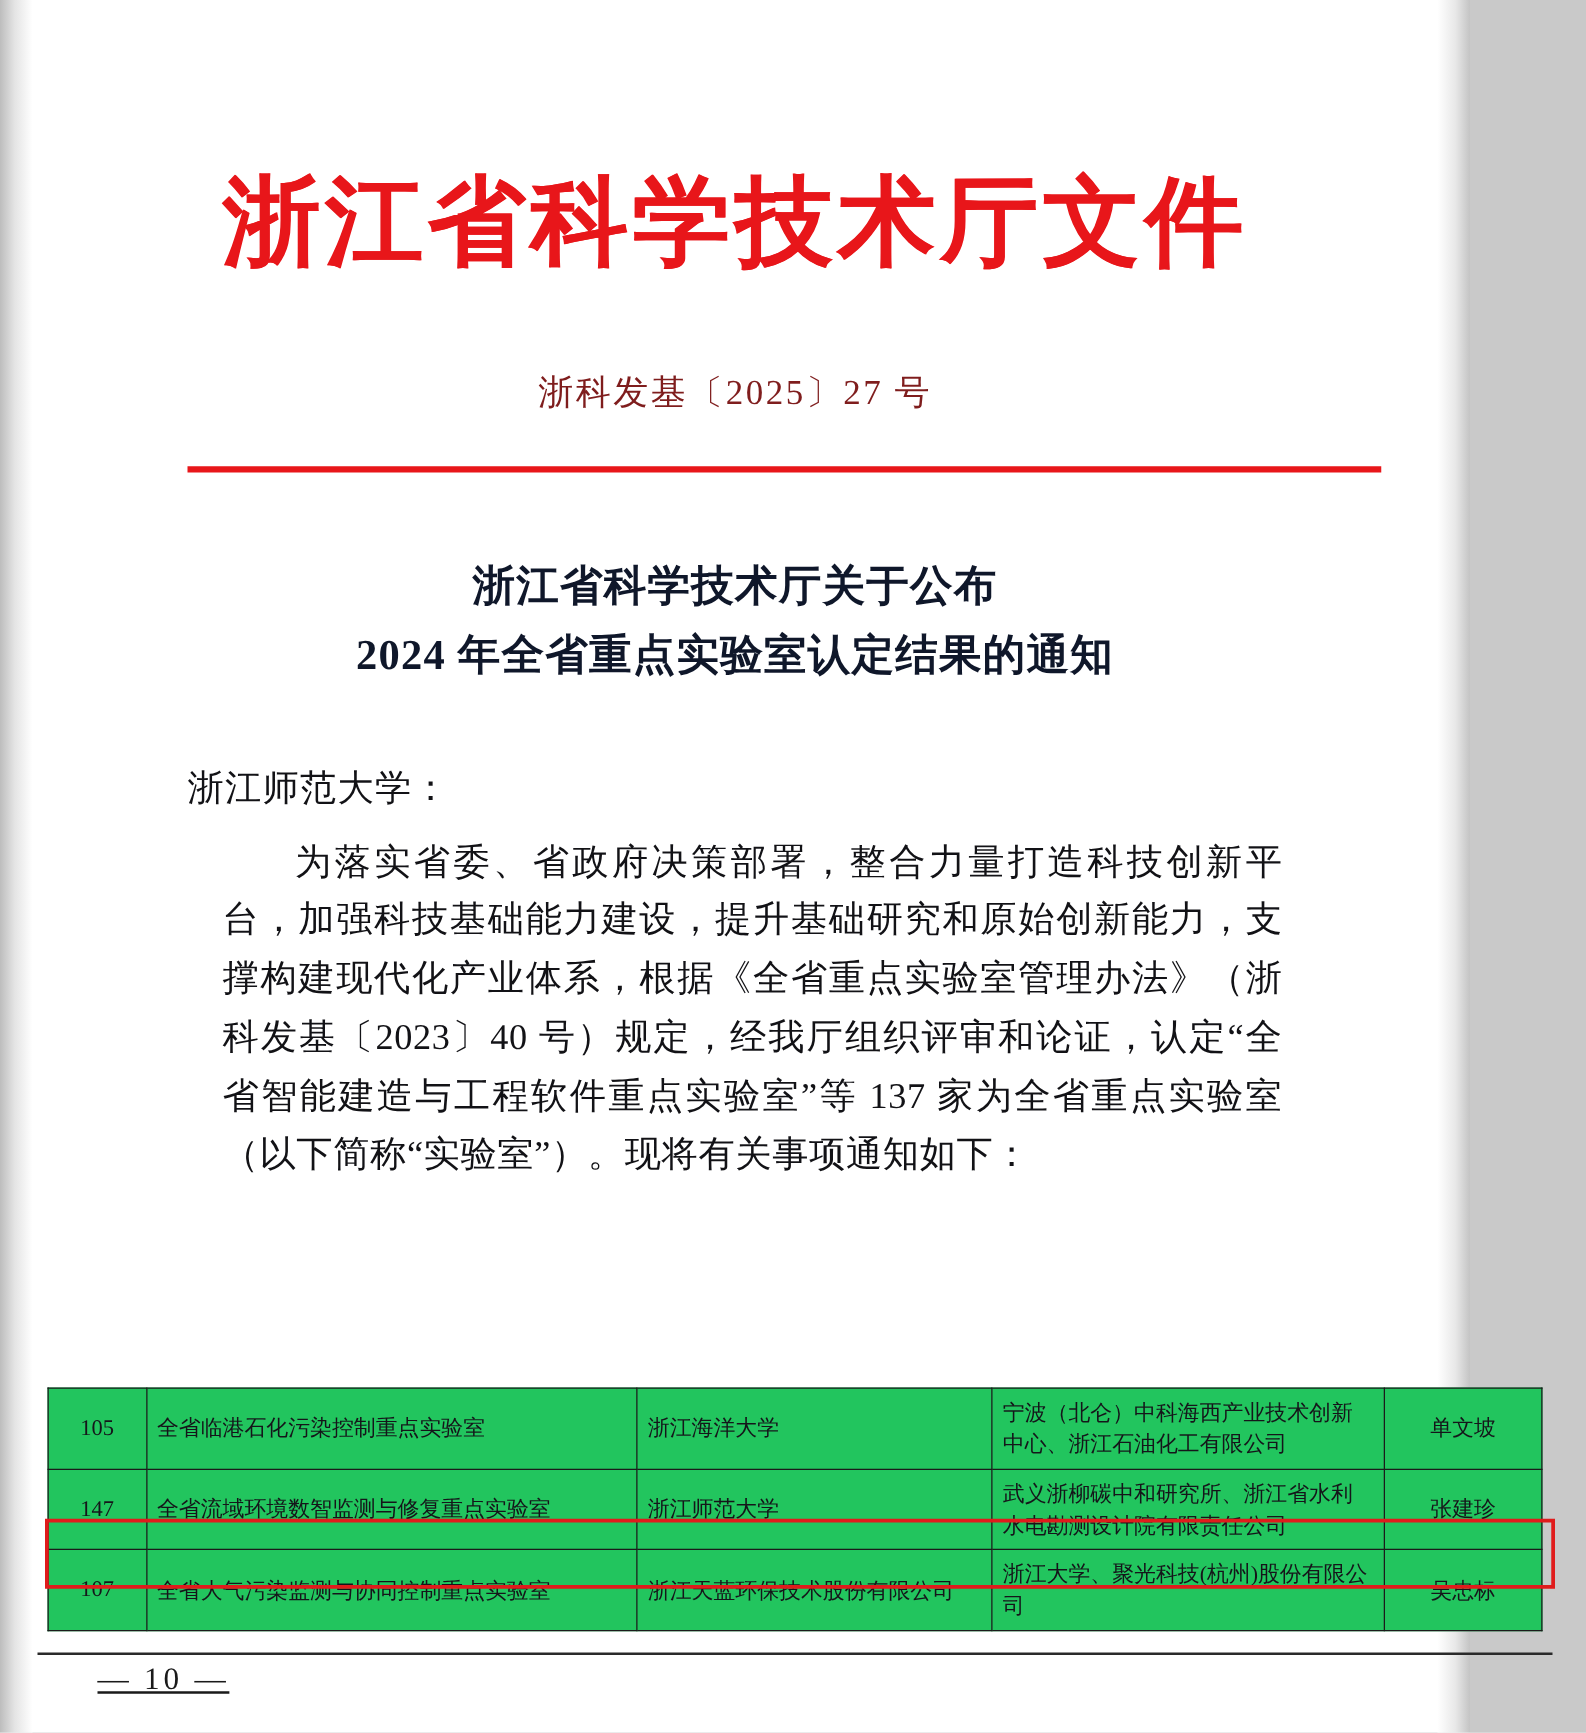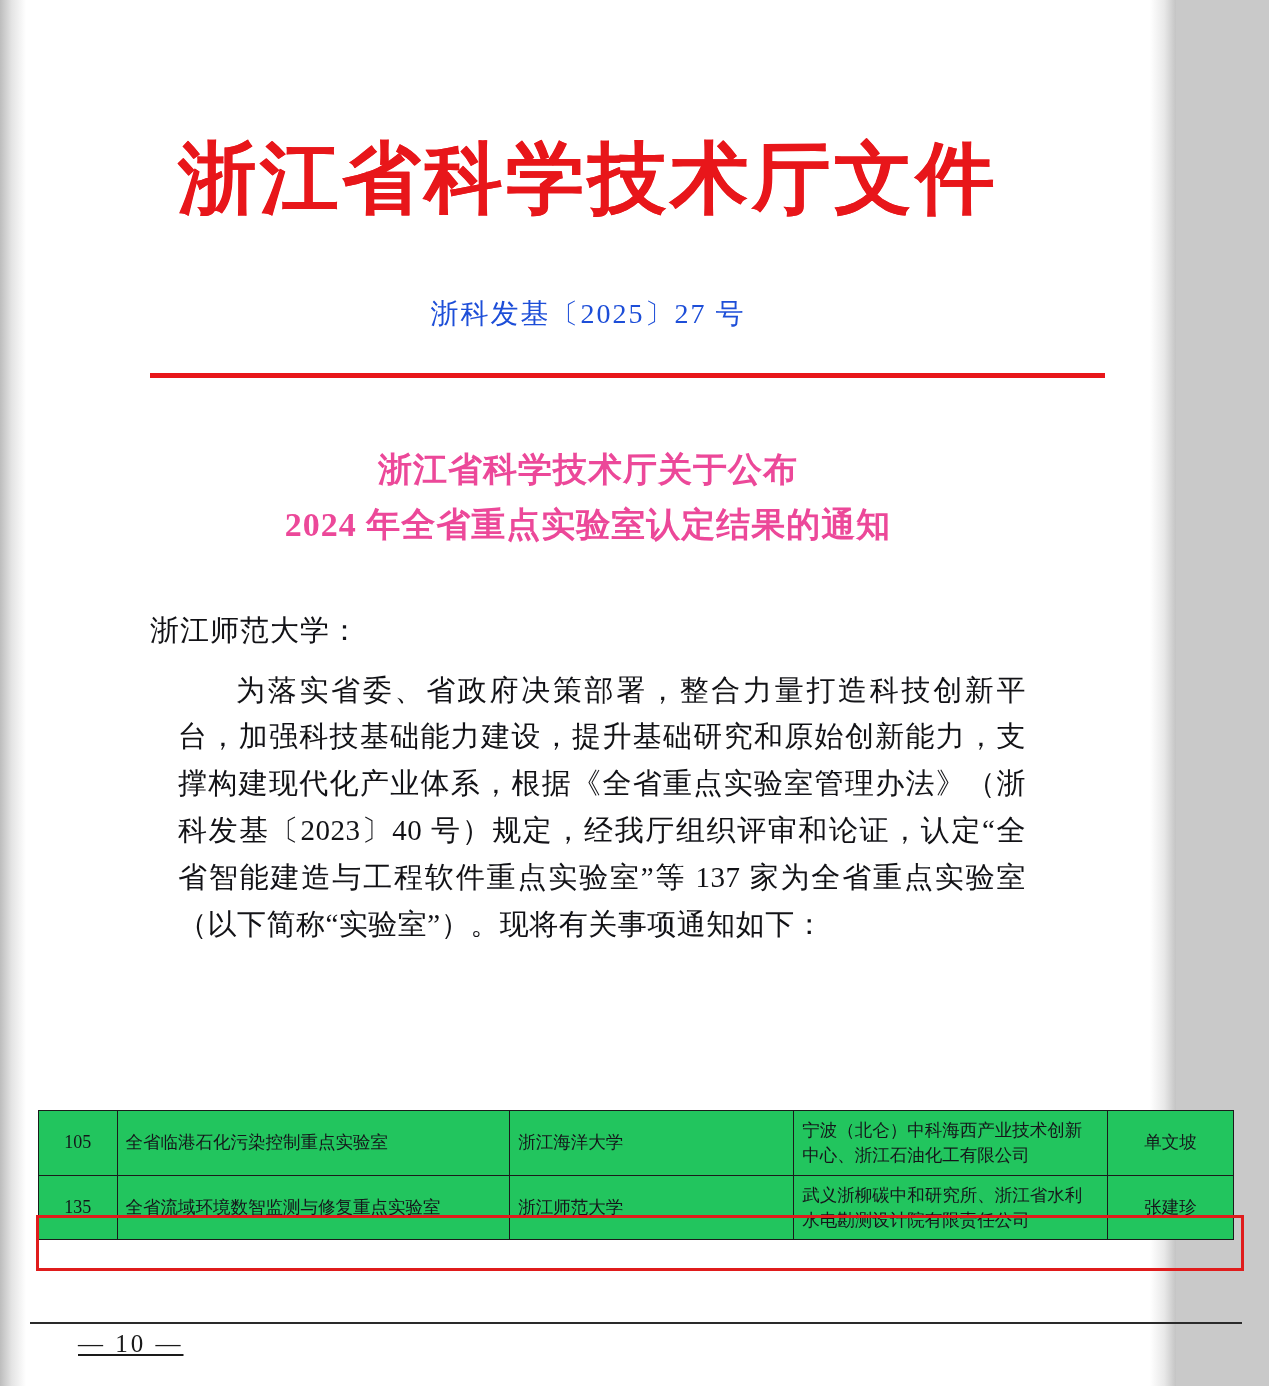--- a/index.html
+++ b/index.html
@@ -58,38 +58,38 @@
     letter-spacing: 4px;
     line-height: 1.12;
     text-shadow: 0.5px 0 0 #e8161a;
   }
 
   .doc-number {
     margin-top: 74px;
     text-align: center;
     font-size: 28px;
     letter-spacing: 2px;
-    color: #1d4ed8;
+    color: #7f1d1d;
   }
 
   .red-rule {
     margin: 40px auto 0 auto;
     width: 955px;
     height: 5px;
     background: #e8161a;
   }
 
   .notice-title {
     margin-top: 64px;
     text-align: center;
     font-weight: bold;
     font-size: 34px;
     line-height: 1.62;
     letter-spacing: 1px;
-    color: #ec4899;
+    color: #0f172a;
   }
 
   .salutation {
     margin-top: 58px;
     font-size: 29px;
     letter-spacing: 1px;
     color: #121216;
   }
 
   .body-para {
@@ -201,26 +201,33 @@
     <table class="lab-table">
       <tbody>
         <tr>
           <td class="c-idx">105</td>
           <td class="c-name">全省临港石化污染控制重点实验室</td>
           <td class="c-unit">浙江海洋大学</td>
           <td class="c-co">宁波（北仑）中科海西产业技术创新中心、浙江石油化工有限公司</td>
           <td class="c-person">单文坡</td>
         </tr>
         <tr>
-          <td class="c-idx">135</td>
+          <td class="c-idx">147</td>
           <td class="c-name">全省流域环境数智监测与修复重点实验室</td>
           <td class="c-unit">浙江师范大学</td>
           <td class="c-co">武义浙柳碳中和研究所、浙江省水利水电勘测设计院有限责任公司</td>
           <td class="c-person">张建珍</td>
         </tr>
+        <tr class="highlight">
+          <td class="c-idx">107</td>
+          <td class="c-name">全省大气污染监测与协同控制重点实验室</td>
+          <td class="c-unit">浙江天蓝环保技术股份有限公司</td>
+          <td class="c-co">浙江大学、聚光科技(杭州)股份有限公司</td>
+          <td class="c-person">吴忠标</td>
+        </tr>
       </tbody>
     </table>
   </div>
 
   <div class="redbox"></div>
 
   <div class="footer-rule"></div>
   <div class="page-number">— 10 —</div>
 
 </div>

